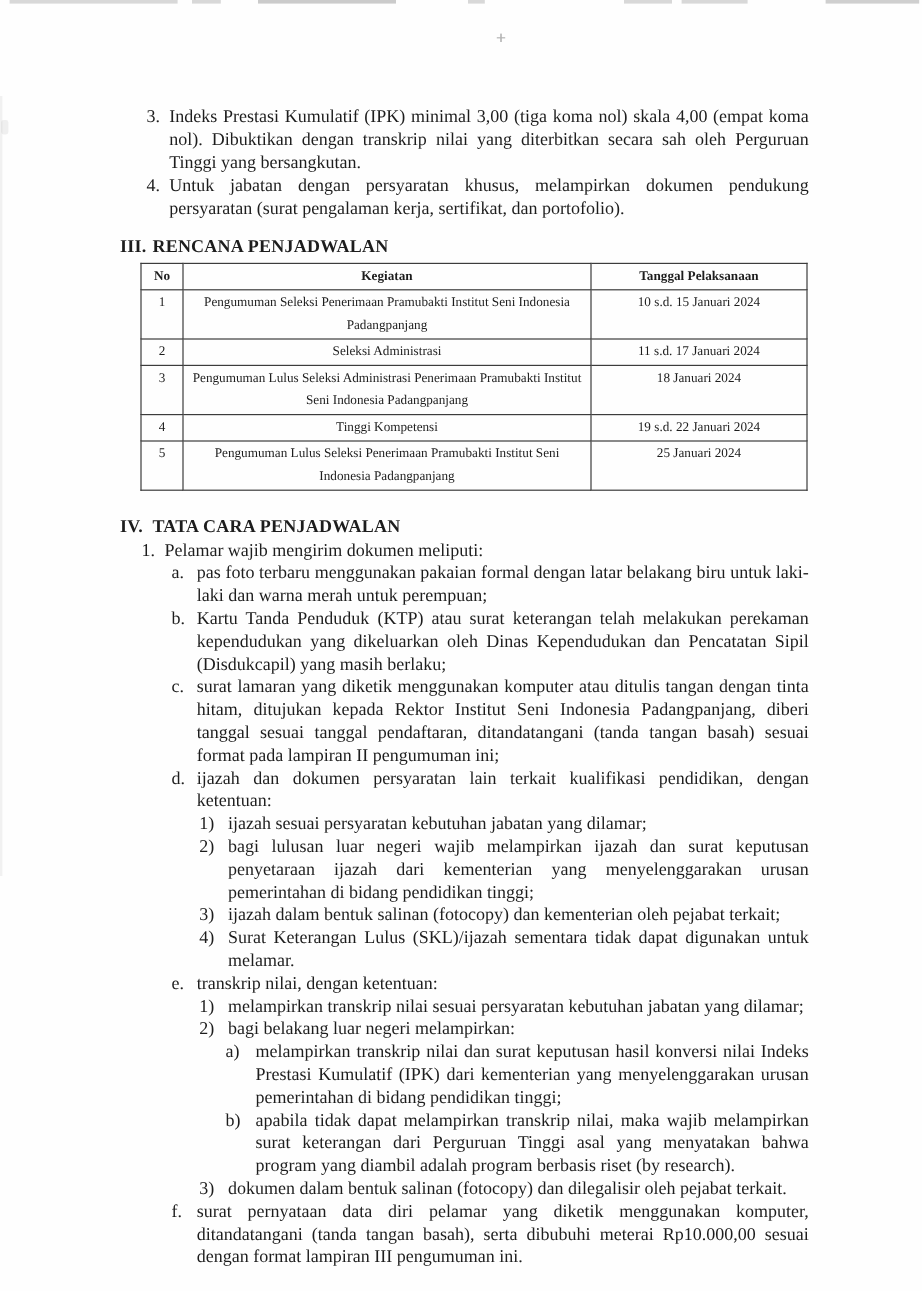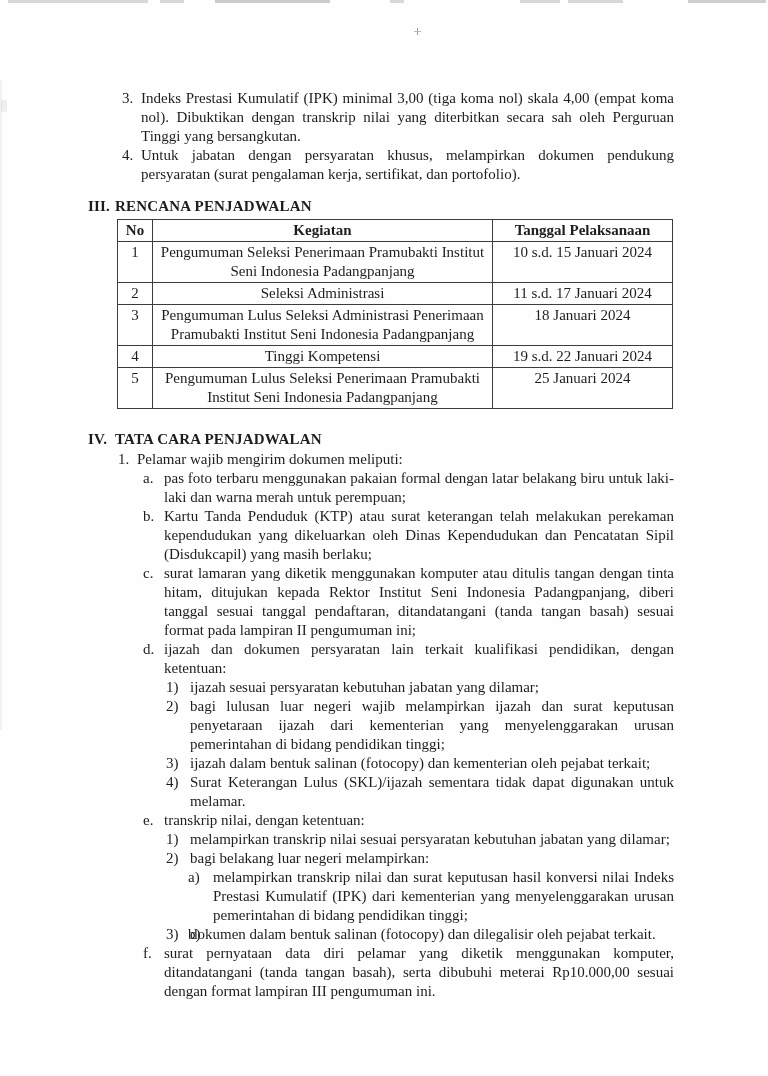--- a/index.html
+++ b/index.html
@@ -39,31 +39,31 @@
   
   .la { padding-left: 76px; }
   .la > .m { left: 55px; }
   
   .np { padding-left: 102px; }
   .np > .m { left: 78px; }
   
   .lp { padding-left: 125px; }
   .lp > .m { left: 100px; }
 
-  .h { font-weight: bold; letter-spacing: 0.2px; }
+  .h { font-weight: bold; letter-spacing: 0.2px; margin-left: 12px; }
   .h .h-num { display: inline-block; width: 27px; }
   .sec3-h { margin-top: 13px; }
   .sec4-h { margin-top: 21px; }
 
   table.sched {
     border-collapse: collapse;
     margin-left: 29px; margin-top: 3px;
     width: 555px;
     table-layout: fixed;
-    font-size: 15px; line-height: 19px;
+    font-size: 11px; line-height: 19px;
     color: #1d1d1d;
   }
   table.sched col.c-no { width: 35px; }
   table.sched col.c-keg { width: 340px; }
   table.sched col.c-tgl { width: 180px; }
   table.sched th, table.sched td {
     border: 1.5px solid #3c3c3c;
     padding: 1px 6px;
     vertical-align: top;
   }
@@ -203,20 +203,21 @@
     <div class="li np">
       <span class="m">2)</span>
       <span>bagi belakang luar negeri melampirkan:</span>
     </div>
     <div class="li lp">
       <span class="m">a)</span>
       <span>melampirkan transkrip nilai dan surat keputusan hasil konversi nilai Indeks Prestasi Kumulatif (IPK) dari kementerian yang menyelenggarakan urusan pemerintahan di bidang pendidikan tinggi;</span>
     </div>
     <div class="li lp">
       <span class="m">b)</span>
+      <span>apabila tidak dapat melampirkan transkrip nilai, maka wajib melampirkan surat keterangan dari Perguruan Tinggi asal yang menyatakan bahwa program yang diambil adalah program berbasis riset (by research).</span>
     </div>
     <div class="li np">
       <span class="m">3)</span>
       <span>dokumen dalam bentuk salinan (fotocopy) dan dilegalisir oleh pejabat terkait.</span>
     </div>
 
     <div class="li la">
       <span class="m">f.</span>
       <span>surat pernyataan data diri pelamar yang diketik menggunakan komputer, ditandatangani (tanda tangan basah), serta dibubuhi meterai Rp10.000,00 sesuai dengan format lampiran III pengumuman ini.</span>
     </div>

